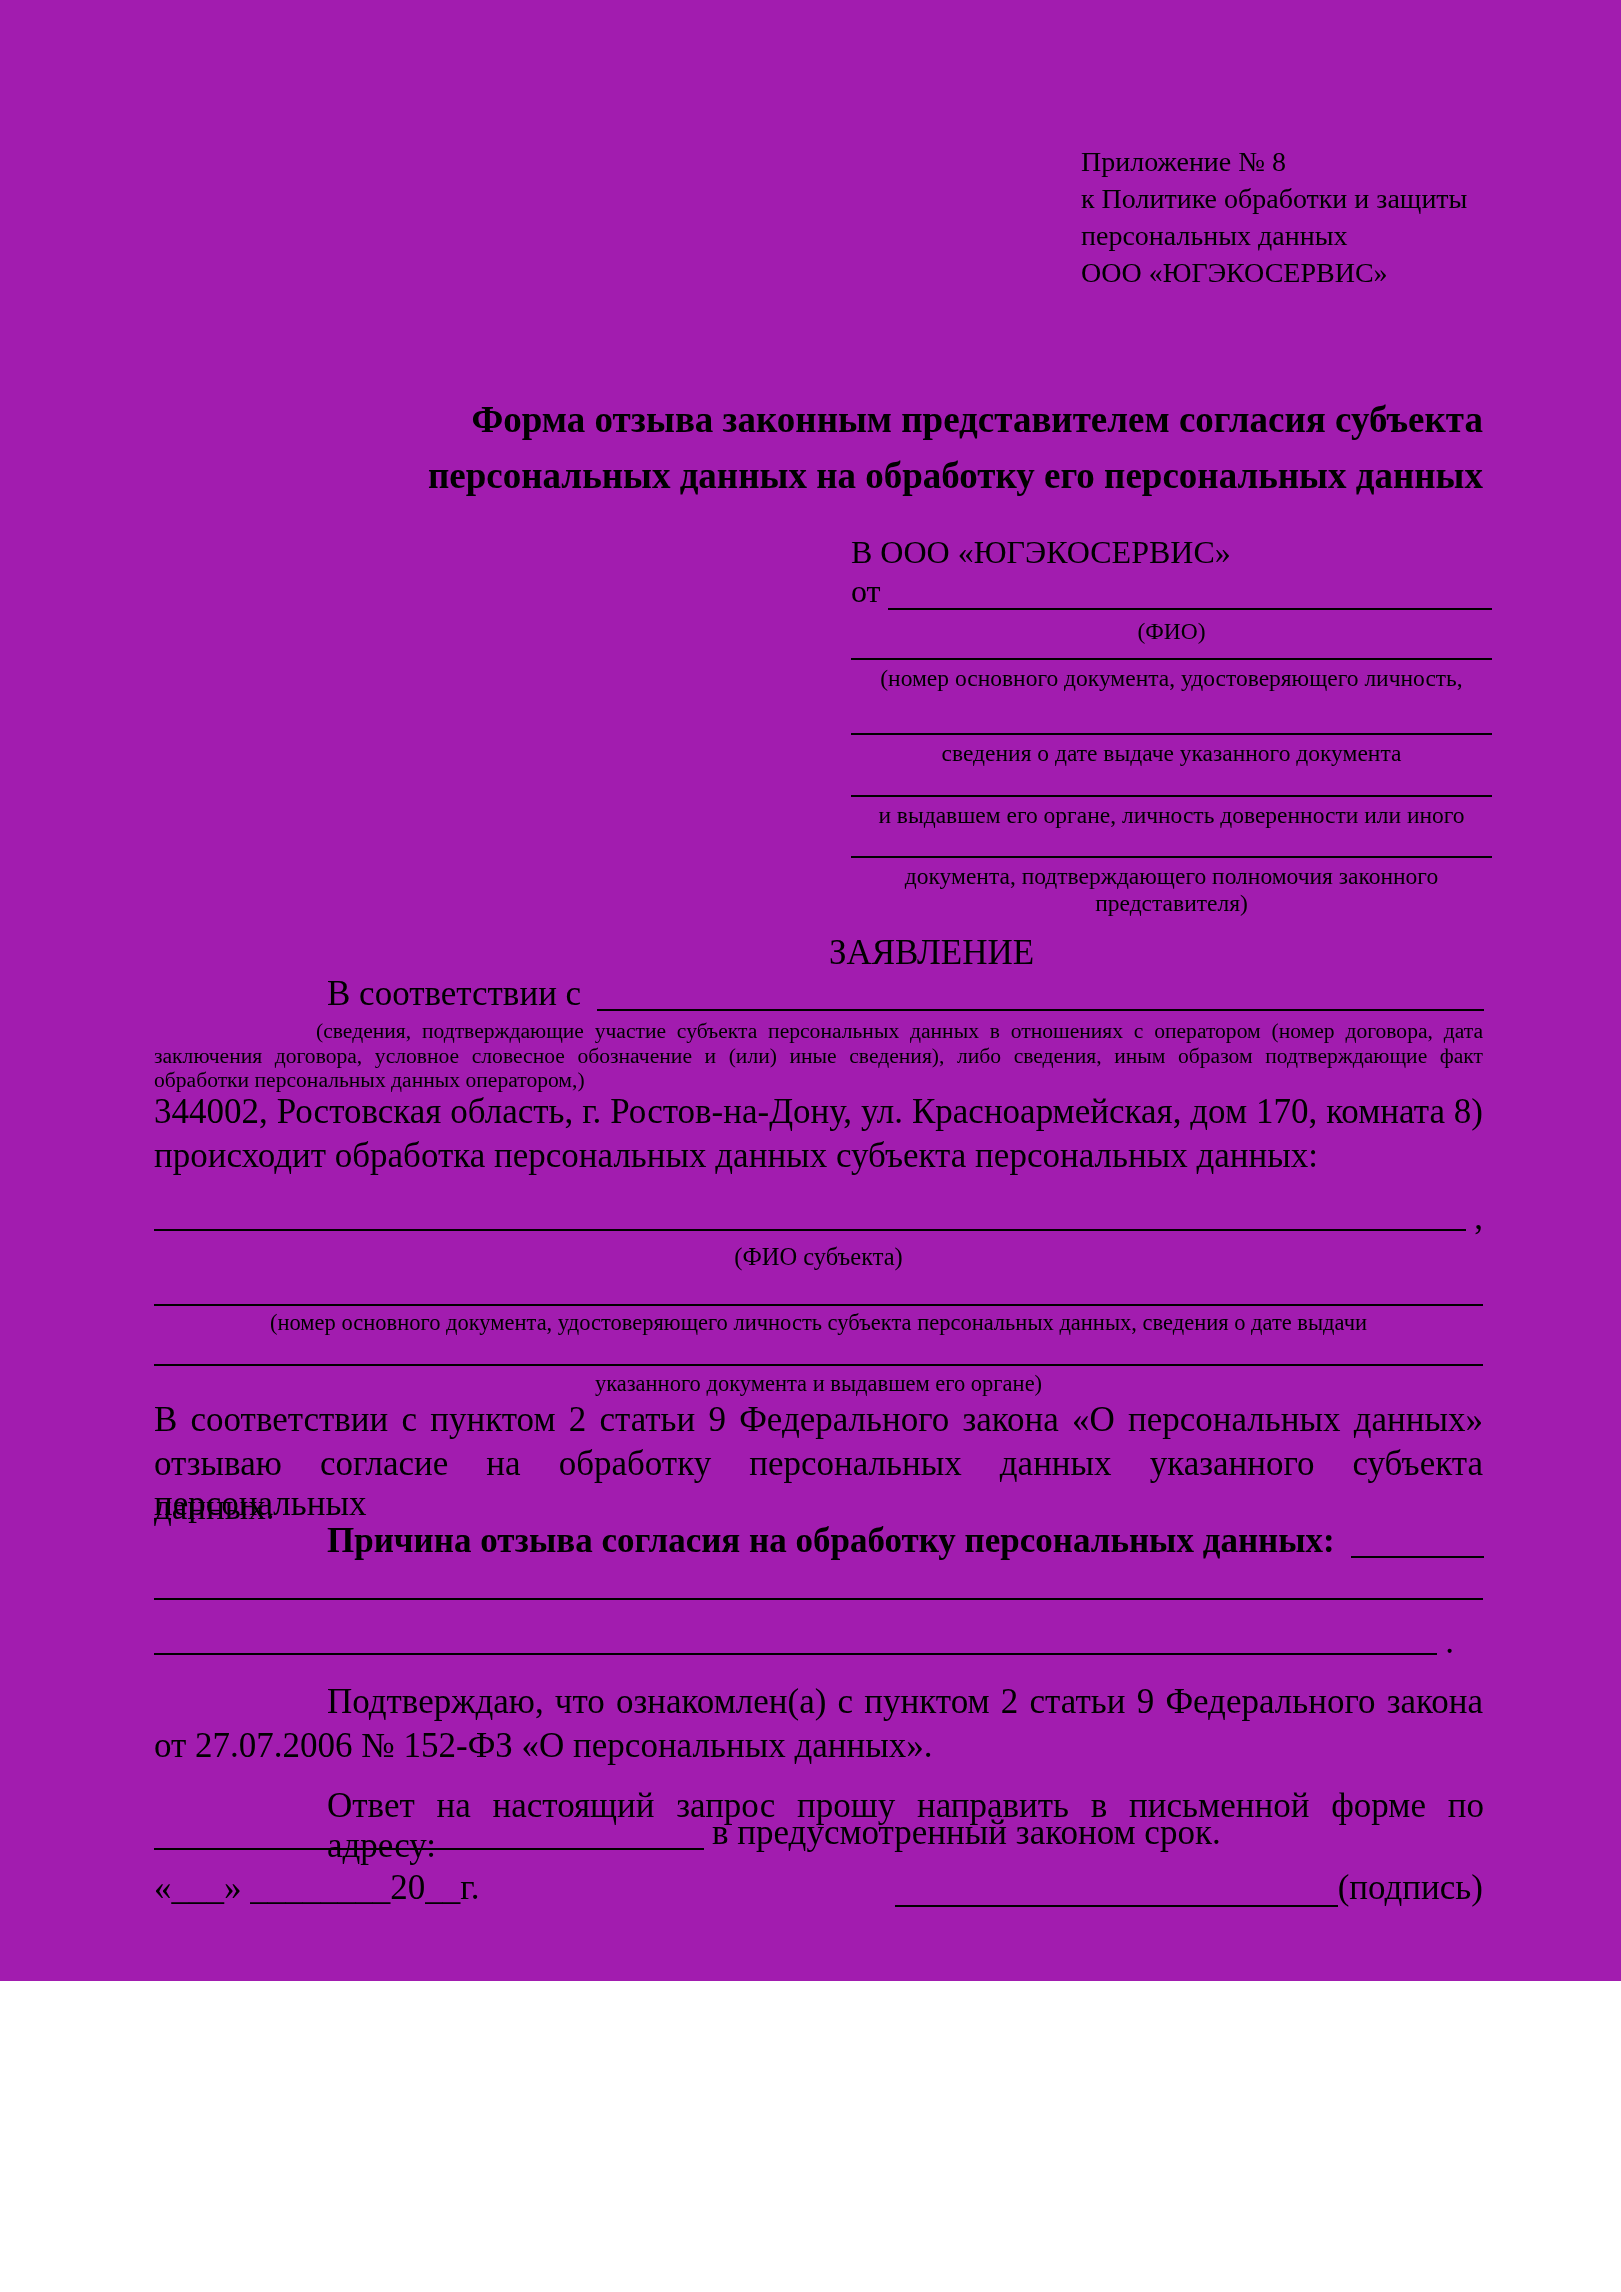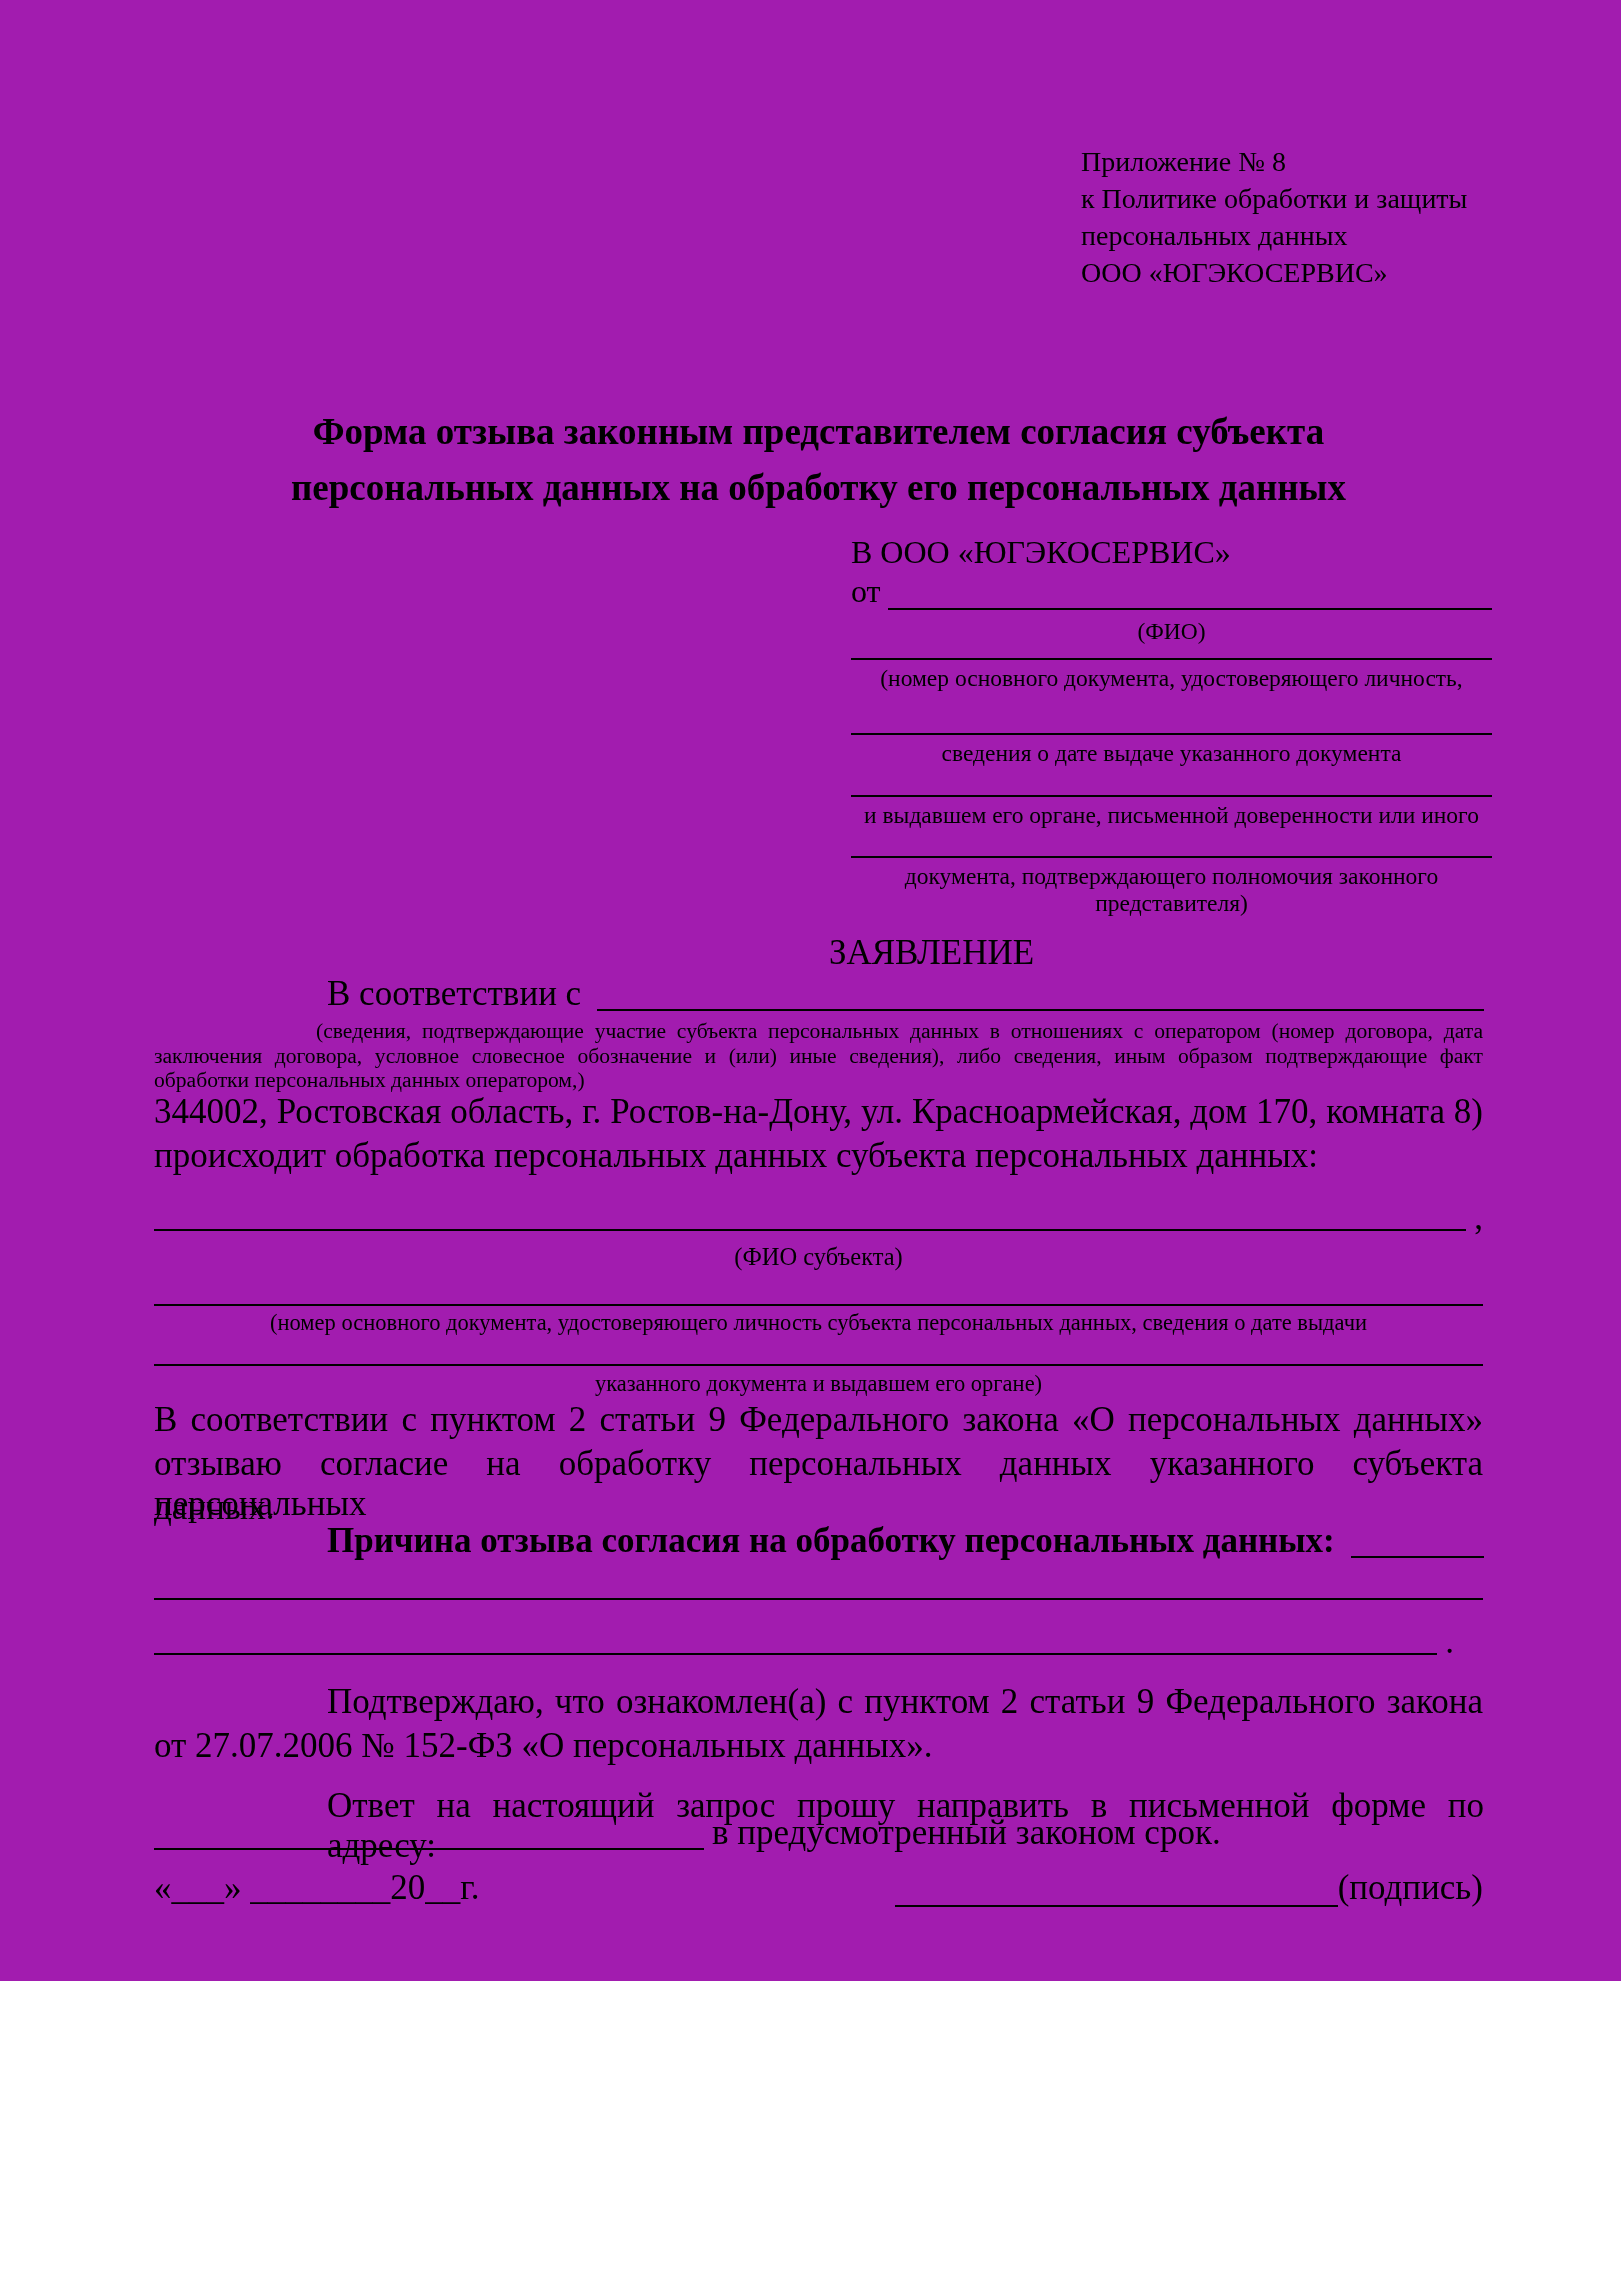--- a/index.html
+++ b/index.html
@@ -5,22 +5,22 @@
   html,body { margin:0; padding:0; background:#ffffff; }
   .page {
     position:relative; width:1621px; height:1981px; background:#a21caf;
     font-family:"Liberation Serif","DejaVu Serif",serif; color:#000;
     overflow:hidden;
   }
   .abs { position:absolute; }
   
   .appendix { left:1081px; top:143px; font-size:28px; line-height:37px; }
   
-  .doc-title { left:154px; top:392px; width:1329px; text-align:center;
-               font-weight:bold; font-size:37px; line-height:56px;margin-top:12px; }
+  .doc-title { left:154px; top:392px; width:1329px; text-align:right;
+               font-weight:bold; font-size:37px; line-height:56px; }
   
   .addr { left:851px; top:534px; width:641px; font-size:32px; }
   .addr .row-from { position:absolute; left:0; top:39px; width:641px; height:43px; display:flex; }
   .fill { flex:1 1 auto; border-bottom:2.9px solid #000; margin:0 0 5.9px 7.8px; min-width:39px; }
   .addr-cap { position:absolute; left:0; width:641px; text-align:center; font-size:23.5px; line-height:27.4px; }
   .addr-line { position:absolute; left:0; width:641px; border-top:2.9px solid #000; height:0; }
   
   .col { left:154px; width:1329px; }
   .heading { top:933px; text-align:center; padding-left:113px; font-size:35px; }
   .frow { display:flex; height:43px; font-size:35px;gap:8px; }
@@ -55,21 +55,21 @@
     <div class="row-from">
       <span>от</span>
       <span class="fill"></span>
     </div>
     <div class="addr-cap" style="top:84px;">(ФИО)</div>
     <div class="addr-line" style="top:124px;"></div>
     <div class="addr-cap" style="top:131px;">(номер основного документа, удостоверяющего личность,</div>
     <div class="addr-line" style="top:199px;"></div>
     <div class="addr-cap" style="top:206px;">сведения о дате выдаче указанного документа</div>
     <div class="addr-line" style="top:261px;"></div>
-    <div class="addr-cap" style="top:268px;">и выдавшем его органе, письменной доверенности или иного</div>
+    <div class="addr-cap" style="top:268px;">и выдавшем его органе, личность доверенности или иного</div>
     <div class="addr-line" style="top:322px;"></div>
     <div class="addr-cap" style="top:329px;">документа, подтверждающего полномочия законного представителя)</div>
   </div>
 
   <div class="abs col heading">ЗАЯВЛЕНИЕ</div>
 
   <div class="abs col frow" style="top:974px; padding-left:173px; width:1157px;">
     <span>В соответствии с</span>
     <span class="fill"></span>
   </div>

